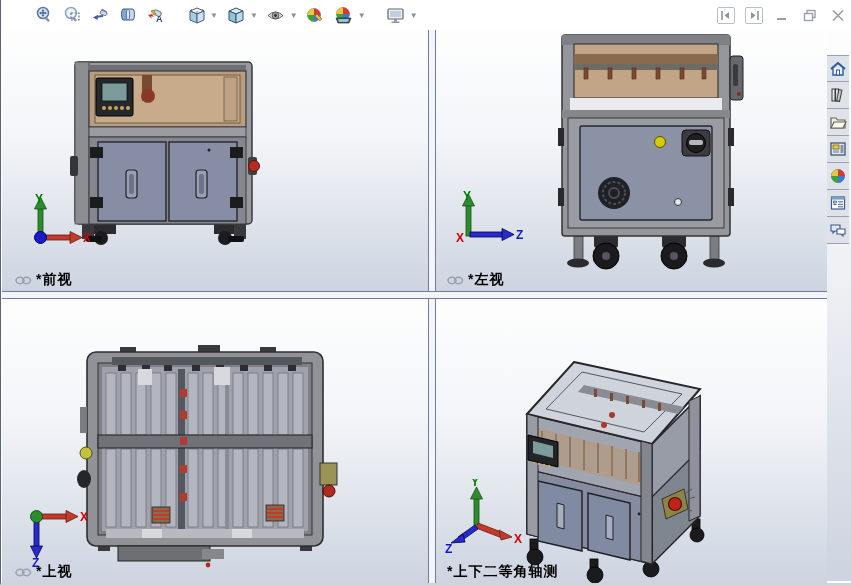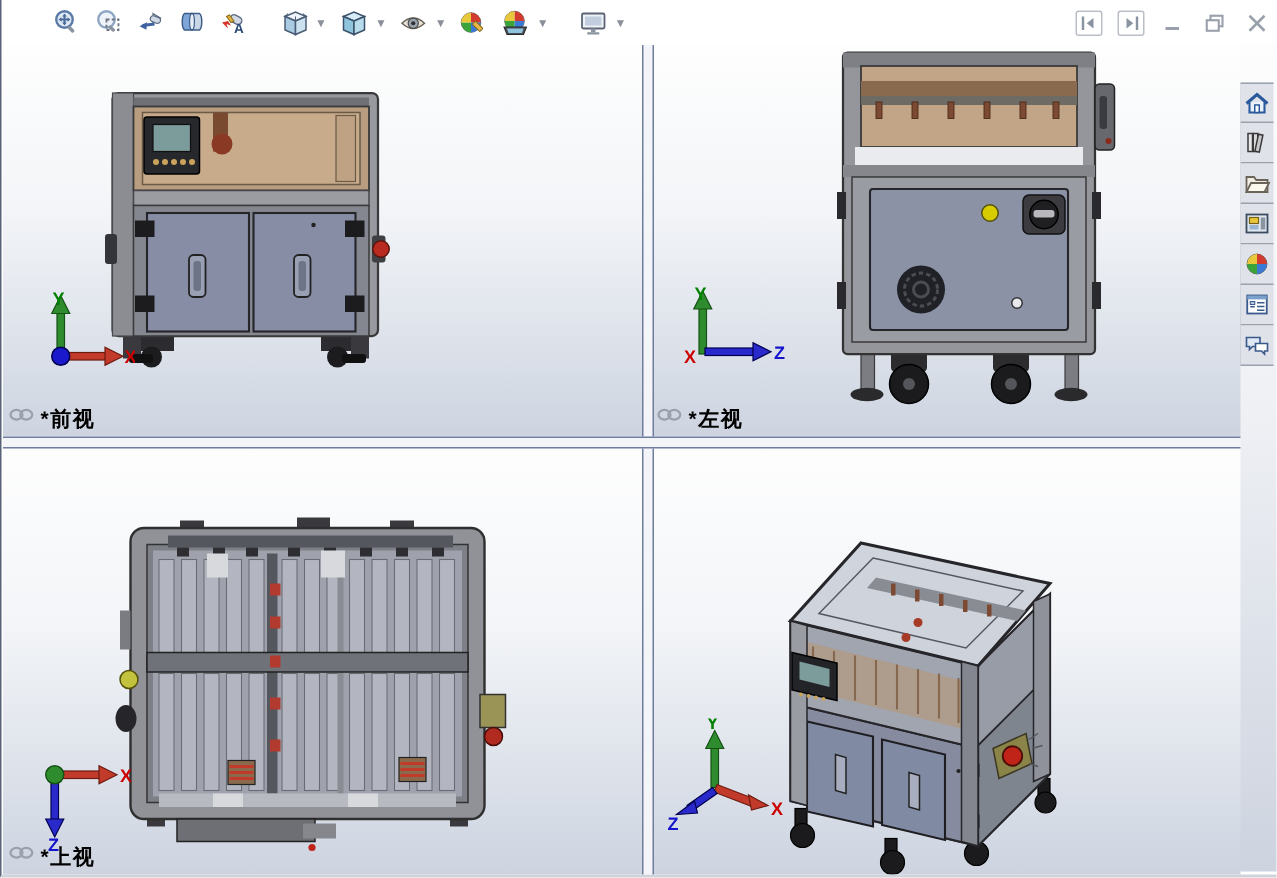--- a/index.html
+++ b/index.html
@@ -29,21 +29,21 @@
 
   
   .viewgrid{position:absolute;left:1px;top:30px;width:825px;height:553px;}
   .vsplit{position:absolute;left:426px;top:0;width:6px;height:100%;background:#f4f5f8;border-left:1px solid #707c9e;border-right:1px solid #707c9e;z-index:5;}
   .hsplit{position:absolute;left:0;top:261px;width:100%;height:6px;background:#f4f5f8;border-top:1px solid #707c9e;border-bottom:1px solid #707c9e;z-index:5;}
   .viewport{position:absolute;overflow:hidden;background:linear-gradient(180deg,#fefefe 0%,#f3f5f8 42%,#cdd4e0 100%);}
   .vp-front{left:0;top:0;width:426px;height:261px;}
   .vp-left{left:432px;top:0;width:393px;height:261px;}
   .vp-top{left:0;top:267px;width:426px;height:286px;}
   .vp-iso{left:432px;top:267px;width:393px;height:286px;}
-  .vp-label{position:absolute;left:4px;bottom:2px;display:flex;align-items:flex-start;gap:4px;z-index:4;margin-top:40px;}
+  .vp-label{position:absolute;left:13px;bottom:2px;display:flex;align-items:center;gap:4px;z-index:4;margin-top:40px;}
   .vp-label .txt{font-size:14px;font-weight:bold;color:#000;letter-spacing:1px;}
   .drawing,.triad{position:absolute;}
   svg text{font-family:"Liberation Sans",sans-serif;}
   .axis-lbl{font-size:12px;font-weight:bold;}
 </style>
 </head>
 <body>
 
 <div class="app">
 
@@ -571,16 +571,19 @@
         <rect x="30" y="18" width="5" height="28" fill="#2e8b2e" stroke="#145214" stroke-width="0.8"></rect>
         <path d="M32.5 8l-6 12h12z" fill="#2e8b2e" stroke="#145214" stroke-width="0.8"></path>
         <polygon points="34,44 60,54 58,59 32,49" fill="#c23a2a" stroke="#6e1a10" stroke-width="0.8"></polygon>
         <path d="M68 58l-13-7 2 10z" fill="#c23a2a" stroke="#6e1a10" stroke-width="0.8"></path>
         <polygon points="31,46 14,58 17,62 34,50" fill="#2a2acc" stroke="#000050" stroke-width="0.8"></polygon>
         <path d="M7 64l12-9 2 8z" fill="#2a2acc" stroke="#000050" stroke-width="0.8"></path>
         <text class="axis-lbl" x="27" y="7" fill="#008000">Y</text>
         <text class="axis-lbl" x="70" y="64" fill="#cc0000">X</text>
         <text class="axis-lbl" x="1" y="74" fill="#1414cc">Z</text>
       </svg>
+      <div class="vp-label">
+        <span class="txt">*上下二等角轴测</span>
+      </div>
     </div>
   </div>
 
 </div>
 
 </body></html>

